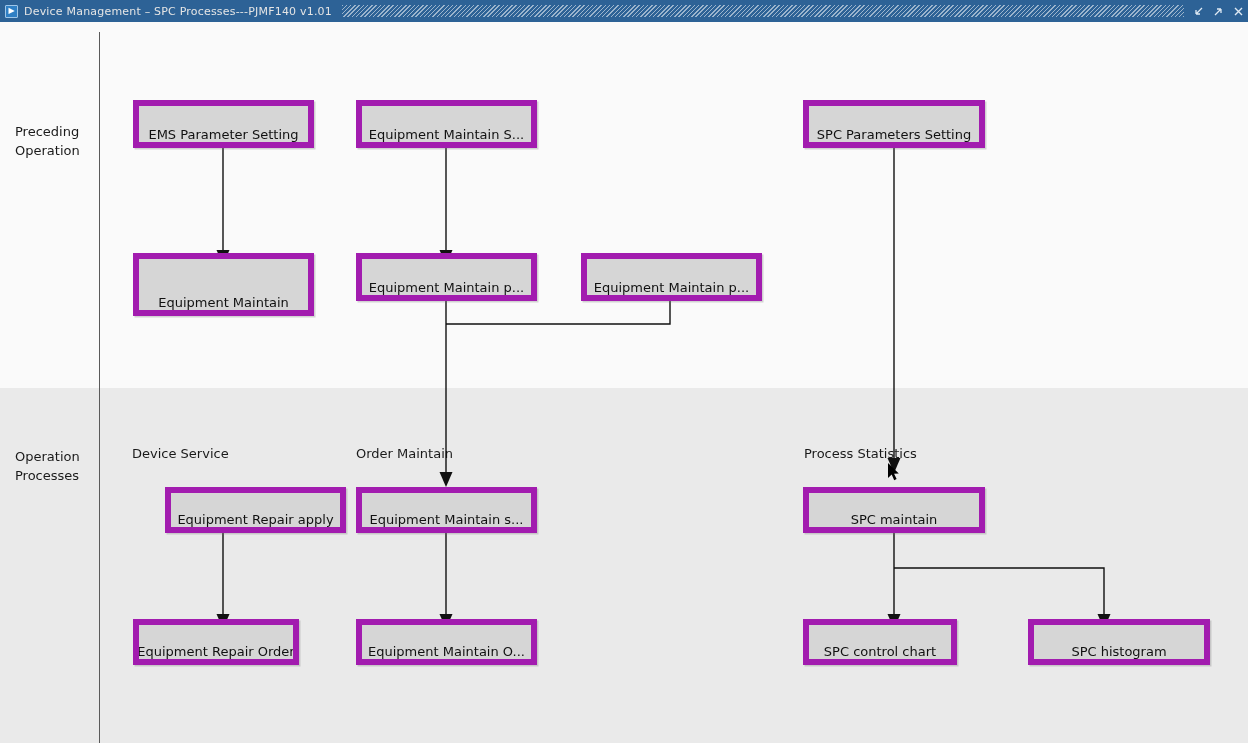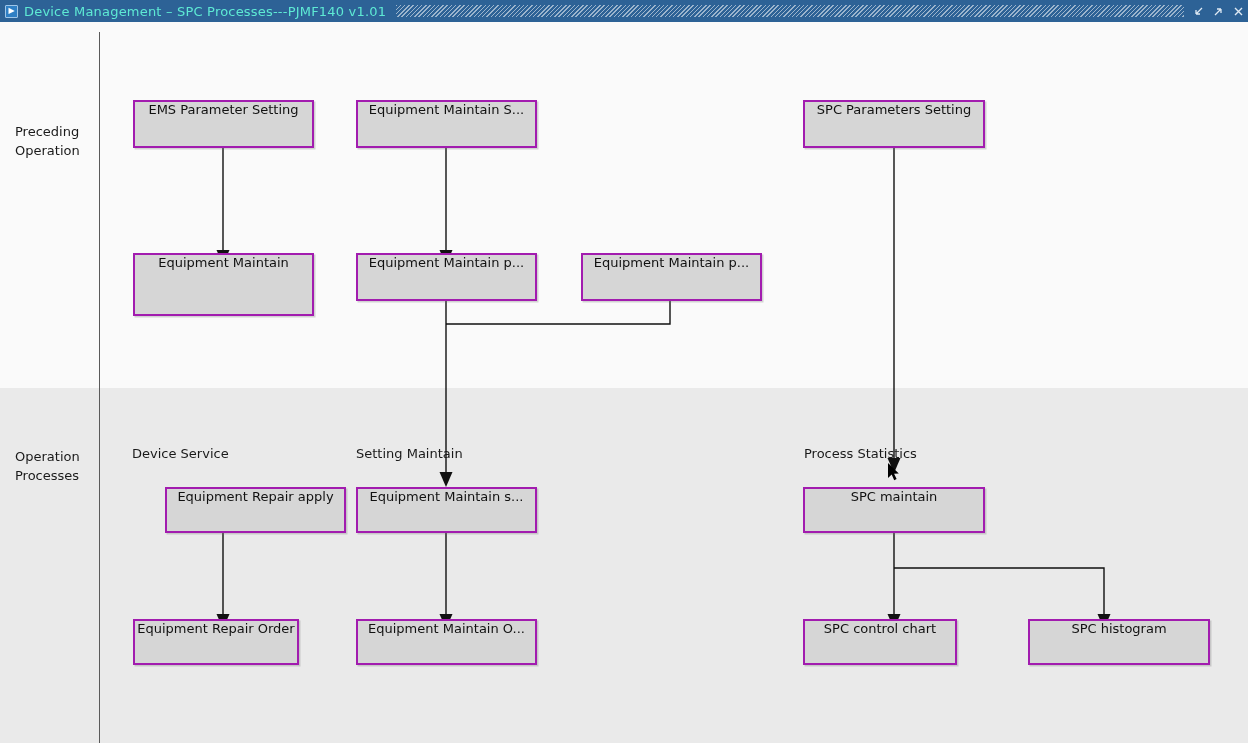--- a/index.html
+++ b/index.html
@@ -23,24 +23,24 @@
     width: 13px; height: 13px;
     margin-left: 5px; margin-right: 6px;
     background: #2f7fc4;
     border: 1px solid #9fc6e8;
     border-radius: 1px;
     display: flex; align-items: center; justify-content: center;
     font-size: 8px; line-height: 1; color: #ffffff;
     flex: none;
   }
   #title-text {
-    font-size: 13px;
+    font-size: 11px;
     letter-spacing: .2px;
     white-space: nowrap;
-    color: #5eead4;
+    color: #e5e5e5;
   }
   #title-hatch {
     flex: 1 1 auto;
     height: 12px;
     margin: 0 4px 0 10px;
     background-image:
       repeating-linear-gradient(135deg,
         rgba(255,255,255,.62) 0px, rgba(255,255,255,.62) 1px,
         rgba(0,0,0,0) 1px, rgba(0,0,0,0) 3px);
     opacity: .85;
@@ -107,23 +107,23 @@
   .group-label {
     position: absolute;
     font-size: 13px; color: #1a1a1a;
     white-space: nowrap;
   }
 
   
   .node {
     position: absolute;
     background: #d6d6d6;
-    border: 2px solid #a21caf;
+    border: 6px solid #a21caf;
     box-shadow: 1.5px 1.5px 0 rgba(120,120,120,.30);
-    display: flex; align-items: flex-start; justify-content: center;
+    display: flex; align-items: flex-end; justify-content: center;
     font-size: 13px; color: #111111;
     white-space: nowrap; overflow: hidden;
     padding: 0 6px;
   }
 
   
   #wires { position: absolute; left: 0; top: 0; width: 1248px; height: 721px; }
   #wires line, #wires path { stroke: #111111; stroke-width: 1.4px; fill: none; }
   #wires polygon { fill: #111111; }
 
@@ -178,21 +178,21 @@
   <div id="band-preceding"></div>
   <div id="band-operation"></div>
   <div id="lane-divider"></div>
 
   <div class="lane-label" id="label-preceding">Preceding
 Operation</div>
   <div class="lane-label" id="label-operation">Operation
 Processes</div>
 
   <div class="group-label" style="left:132px; top:424px;text-align:center;">Device Service</div>
-  <div class="group-label" style="left:356px; top:424px;">Setting Maintain</div>
+  <div class="group-label" style="left:356px; top:424px;">Order Maintain</div>
   <div class="group-label" style="left:804px; top:424px;">Process Statistics</div>
 
   <svg id="wires">
 
     <line x1="223" y1="126" x2="223" y2="228"></line>
     <polygon points="216.5,228 229.5,228 223,243"></polygon>
 
     <line x1="446" y1="126" x2="446" y2="228"></line>
     <polygon points="439.5,228 452.5,228 446,243"></polygon>
 

